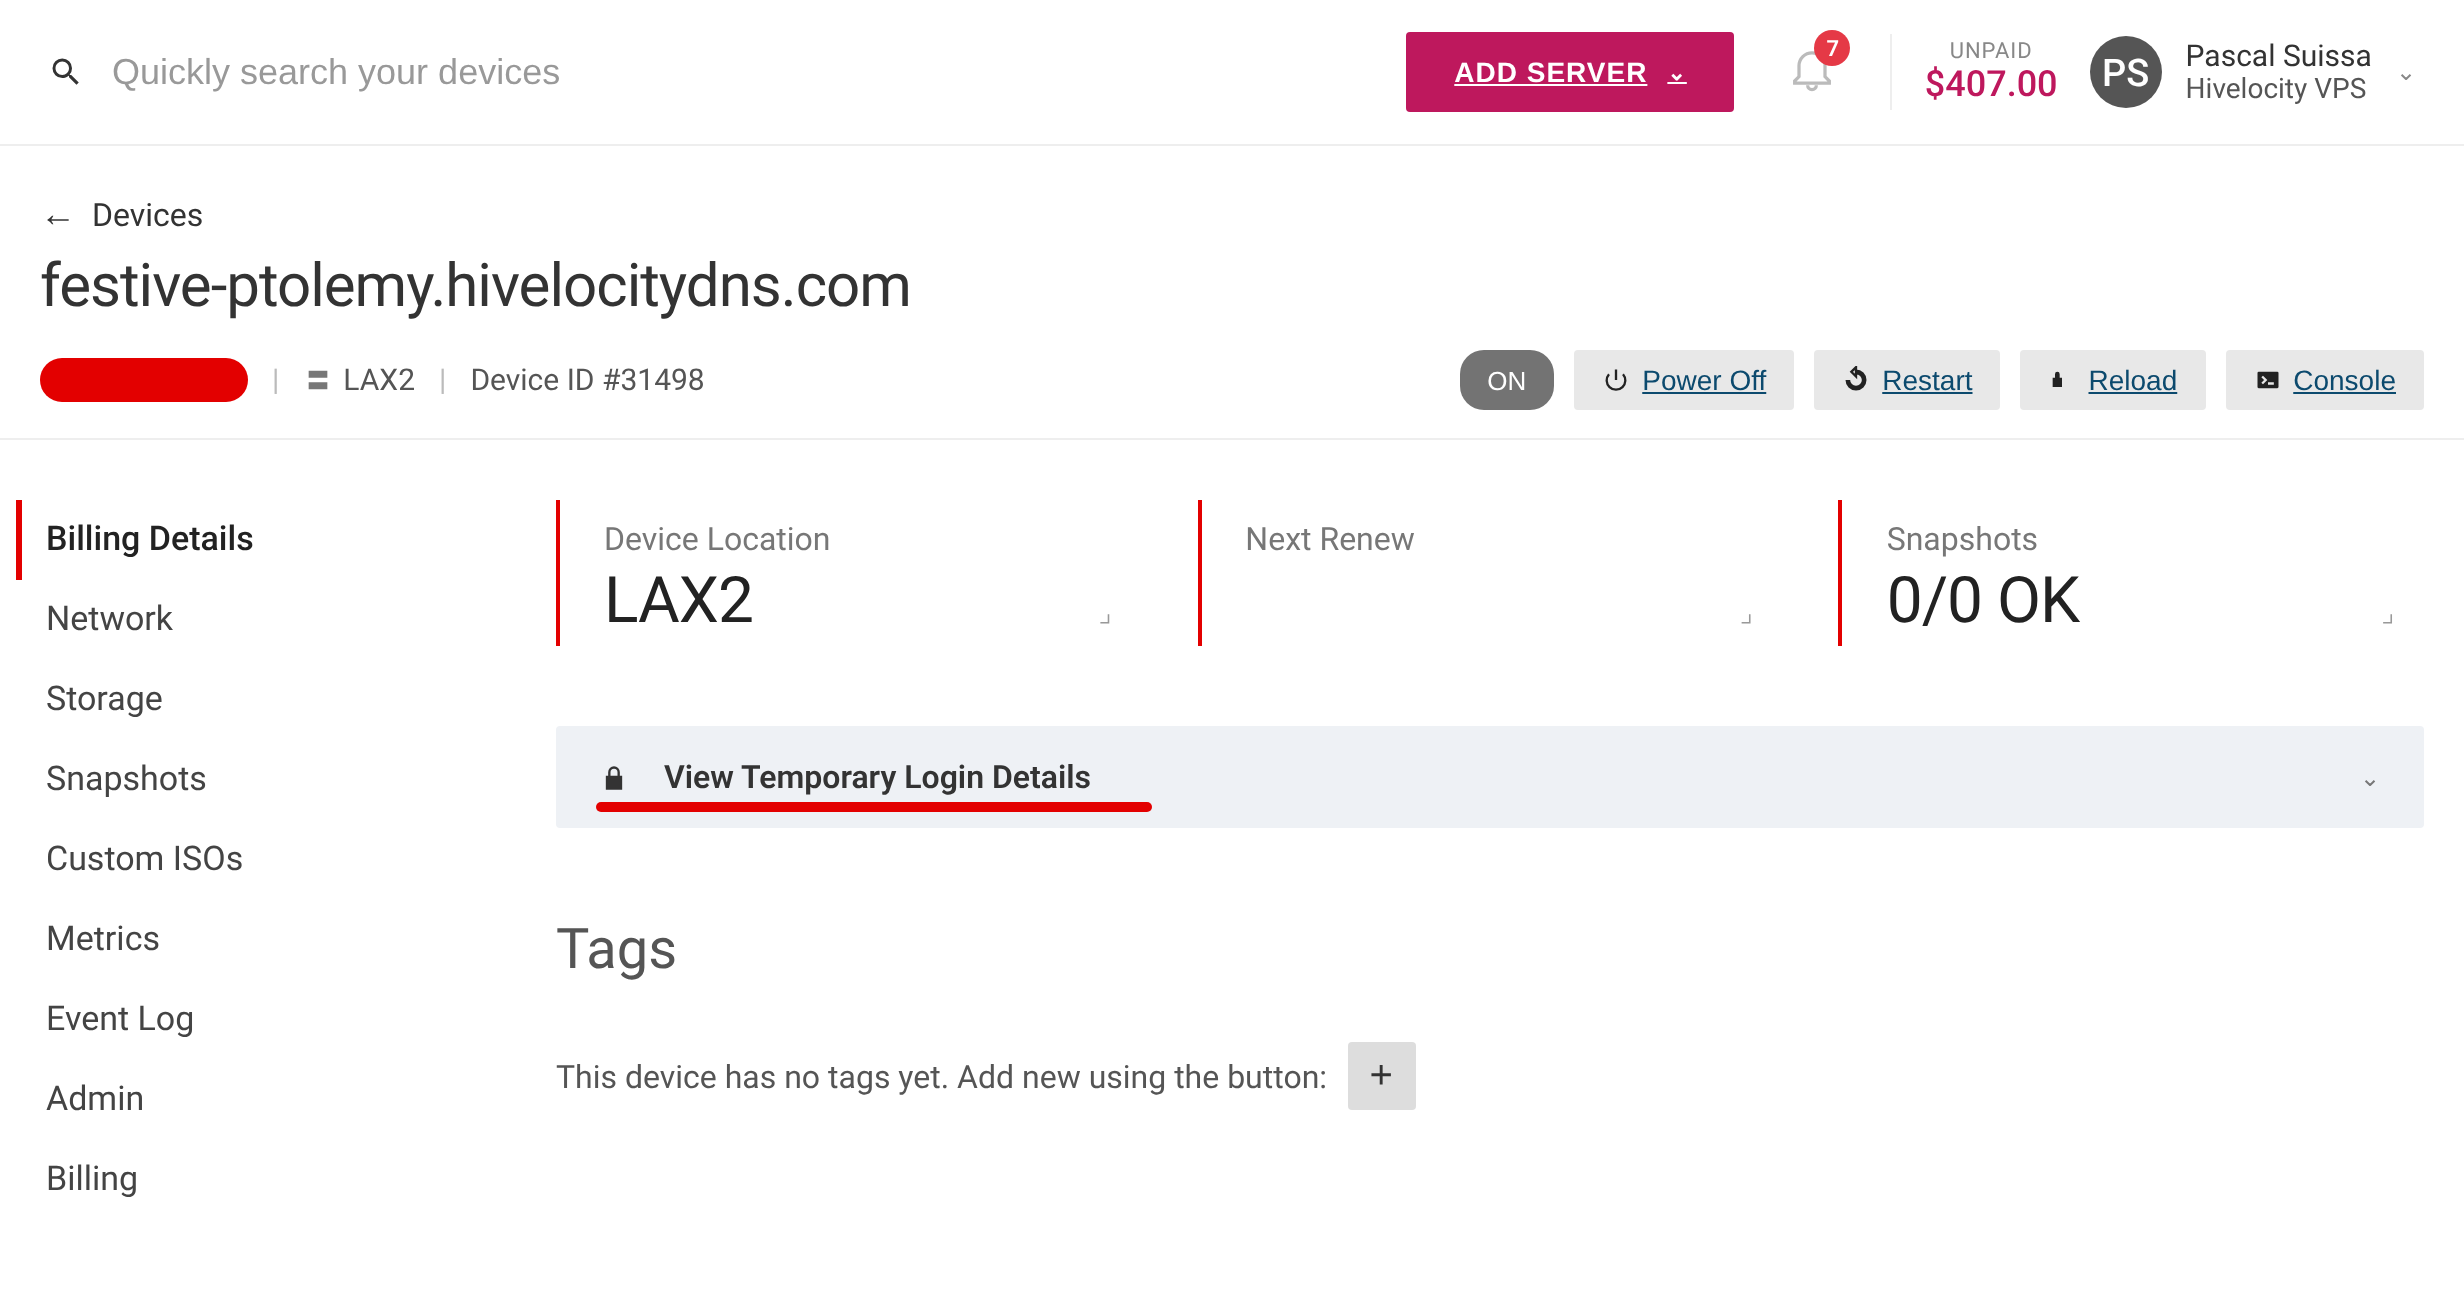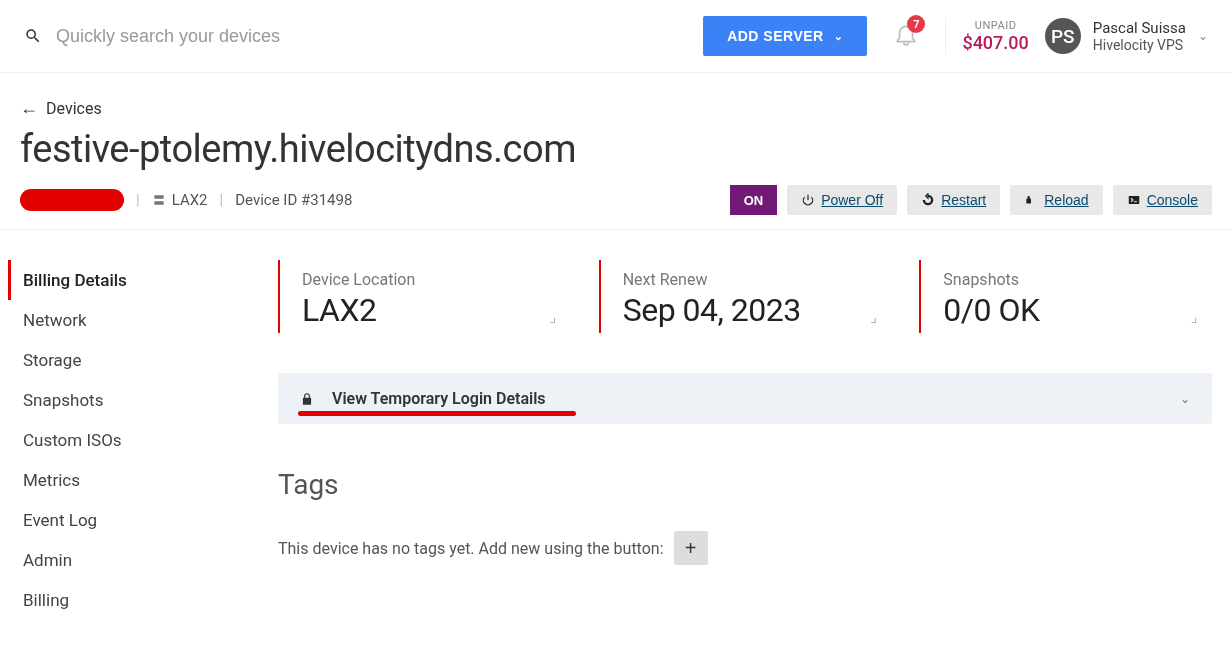--- a/index.html
+++ b/index.html
@@ -29,32 +29,33 @@
   .search-input {
     border: none;
     font-size: 18px;
     color: #888;
     outline: none;
     width: 400px;
     background: transparent;
   }
   .search-input::placeholder { color: #999; }
   .add-server-btn {
-    background: #3b82f6;
+    background: #be185d;
     color: #fff;
     border: none;
     padding: 12px 24px;
     font-size: 14px;
     font-weight: 600;
     letter-spacing: 0.5px;
     cursor: pointer;
     display: flex;
     align-items: center;
     gap: 10px;
     border-radius: 2px;
+    text-decoration: underline;
   }
   .chevron-down { font-size: 11px; }
   .bell-wrap { position: relative; padding: 0 10px; }
   .bell-icon-svg { width: 26px; height: 26px; stroke: #bbb; fill: none; stroke-width: 1.5; }
   .badge {
     position: absolute;
     top: -6px;
     right: 4px;
     background: #e53946;
     color: #fff;
@@ -83,40 +84,40 @@
   .user-caret { color: #888; font-size: 12px; }
 
   
   .page-top { padding: 24px 20px 0 20px; border-bottom: 1px solid #eee; }
   .breadcrumb {
     display: flex; align-items: center; gap: 8px;
     font-size: 16px; color: #333; margin-bottom: 8px; cursor: pointer;
   }
   .back-arrow { font-size: 18px; }
   .device-title {
-    font-size: 38px; font-weight: 400; color: #333;
+    font-size: 30px; font-weight: 400; color: #333;
     letter-spacing: -0.5px; margin-bottom: 14px;
   }
   .meta-row {
     display: flex; align-items: center; justify-content: space-between;
     padding-bottom: 14px;
   }
   .meta-left { display: flex; align-items: center; gap: 12px; }
   .red-pill {
     width: 104px; height: 22px; background: #e30000;
     border-radius: 11px;
   }
   .meta-sep { color: #bbb; font-size: 15px; }
   .meta-text { color: #555; font-size: 15px; display: flex; align-items: center; gap: 6px; }
   .server-glyph-svg { width: 14px; height: 14px; fill: #777; }
   .meta-right { display: flex; gap: 10px; }
   .pill-on {
-    background: #701a75; color: #fff; border: none;
-    padding: 7px 14px; font-size: 13px; font-weight: 700;
-    border-radius: 0;
+    background: #737373; color: #fff; border: none;
+    padding: 7px 14px; font-size: 13px; font-weight: 400;
+    border-radius: 12px;
   }
   .pill-gray {
     background: #e8e8e8; color: #0c4a6e; border: none;
     padding: 7px 14px; font-size: 14px; font-weight: 500;
     display: flex; align-items: center; gap: 6px; cursor: pointer;
     border-radius: 2px;
     text-decoration: underline;
   }
   .pill-gray svg { width: 14px; height: 14px; }
 
@@ -282,21 +283,20 @@
 
   <div class="content">
     <div class="cards">
       <div class="card">
         <div class="card-label">Device Location</div>
         <div class="card-value">LAX2</div>
         <div class="card-corner">⌟</div>
       </div>
       <div class="card">
         <div class="card-label">Next Renew</div>
-        <div class="card-value">Sep 04, 2023</div>
         <div class="card-corner">⌟</div>
       </div>
       <div class="card">
         <div class="card-label">Snapshots</div>
         <div class="card-value">0/0 OK</div>
         <div class="card-corner">⌟</div>
       </div>
     </div>
 
     <div class="login-panel">

